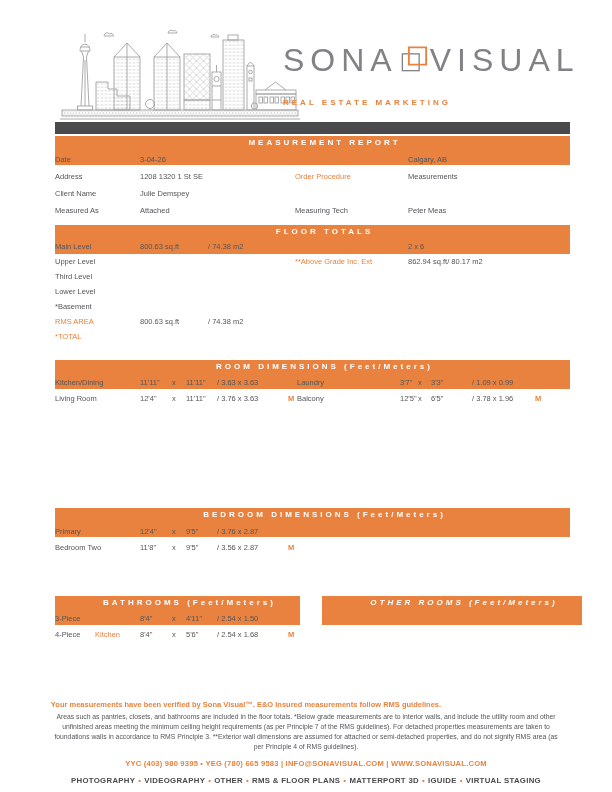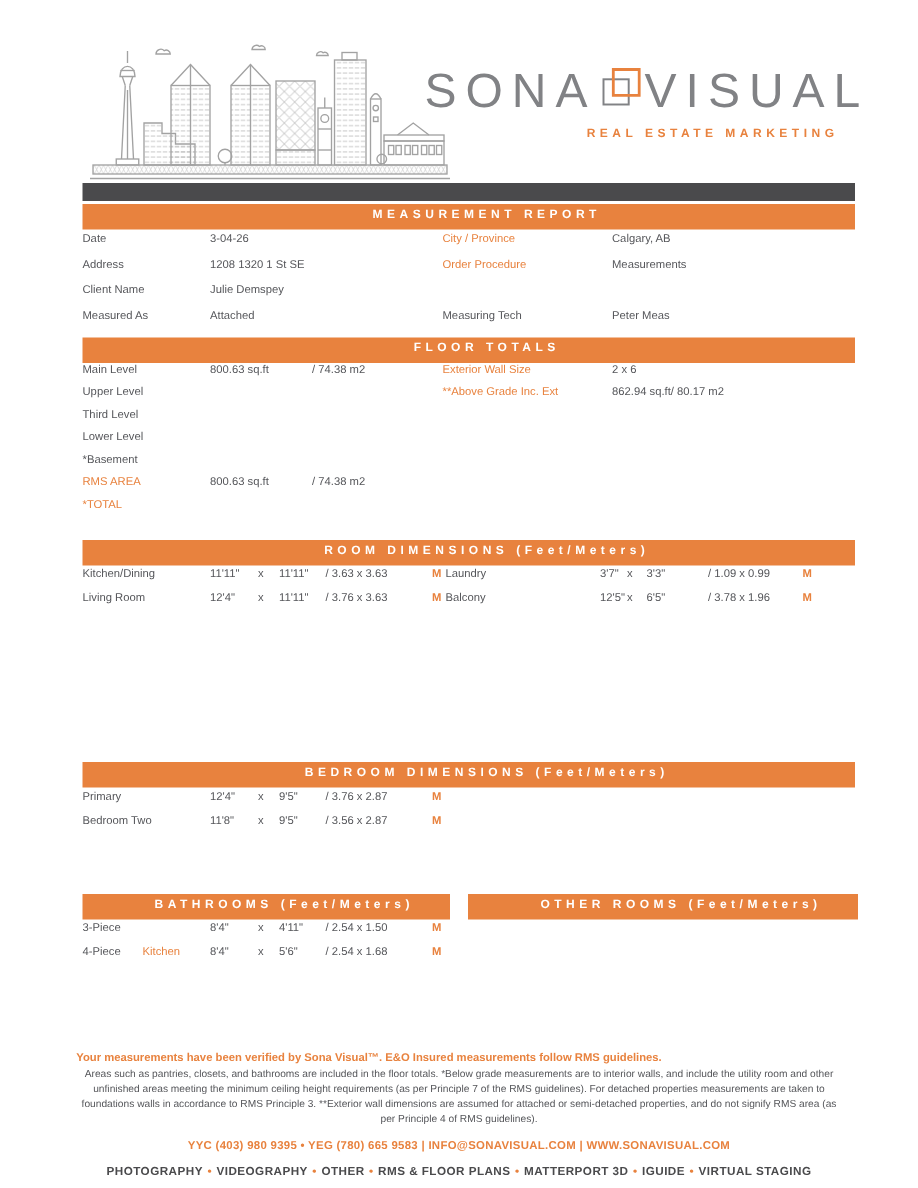--- a/index.html
+++ b/index.html
@@ -9,35 +9,35 @@
     background:#ffffff; overflow:hidden;
     font-family:"Liberation Sans","DejaVu Sans",sans-serif;
     color:#55565a;
   }
   
   .skyline { position:absolute; top:26px; left:60px; }
   .logo { position:absolute; top:42px; left:283px; width:276px; }
   .logo-row { display:flex; align-items:center; justify-content:space-between; }
   .logo-word { color:#818285; font-size:32px; letter-spacing:6px; font-weight:400; }
   .logo-mark { flex:0 0 auto; margin:0 2px; }
-  .logo-tagline { margin-top:5px; text-align:right; color:#e8823e;
+  .logo-tagline { margin-top:19px; color:#e8823e;
                   font-weight:bold; font-size:8px; letter-spacing:3px; }
   .dark-bar { position:absolute; left:55px; top:122px; width:515px; height:12px; background:#4a4a4c; }
   
   .sec-bar {
-    position:absolute; left:55px; width:515px; height:17px; background:#e8823e;
+    position:absolute; left:55px; width:515px; height:29px; background:#e8823e;
     color:#ffffff; font-weight:bold; font-size:8px; letter-spacing:3px;
     text-align:center; line-height:14px; white-space:nowrap;padding-left:24px;
   }
   #bar-report   { top:136px; }
   #bar-floor    { top:225px; }
   #bar-rooms    { top:360px; }
   #bar-bedrooms { top:508px; }
   #bar-bath     { top:596px; width:245px; }
-  #bar-other    { top:596px; left:312px; width:260px; }
+  #bar-other    { top:596px; left:322px; width:260px;font-style:italic; }
   
   .rows { position:absolute; left:55px; width:515px; }
   .row  { position:relative; font-size:7.5px; }
   .row span { position:absolute; top:50%; transform:translateY(-50%); white-space:nowrap; }
   .orange { color:#e8823e; }
   
   #info { top:150px; }
   #info .row { height:17px; }
   .il  { left:0; }
   .iv  { left:85px; }

